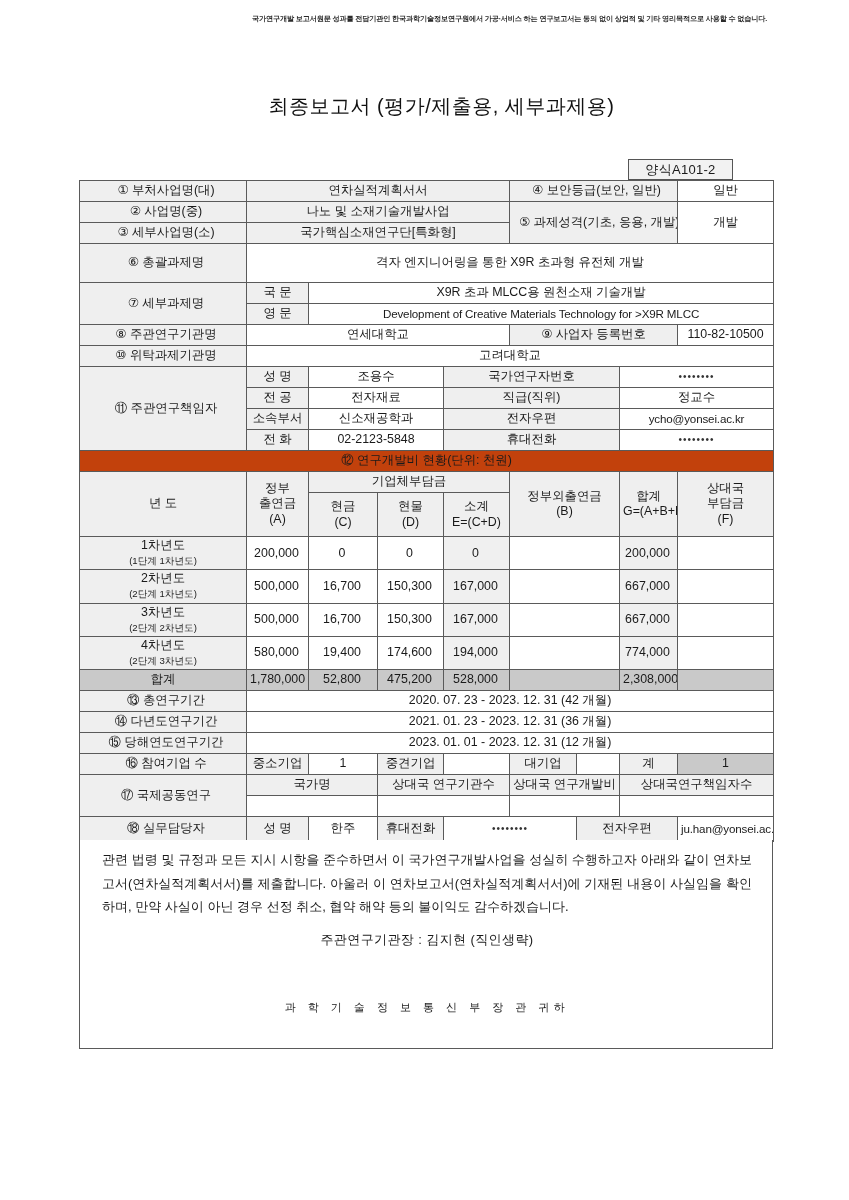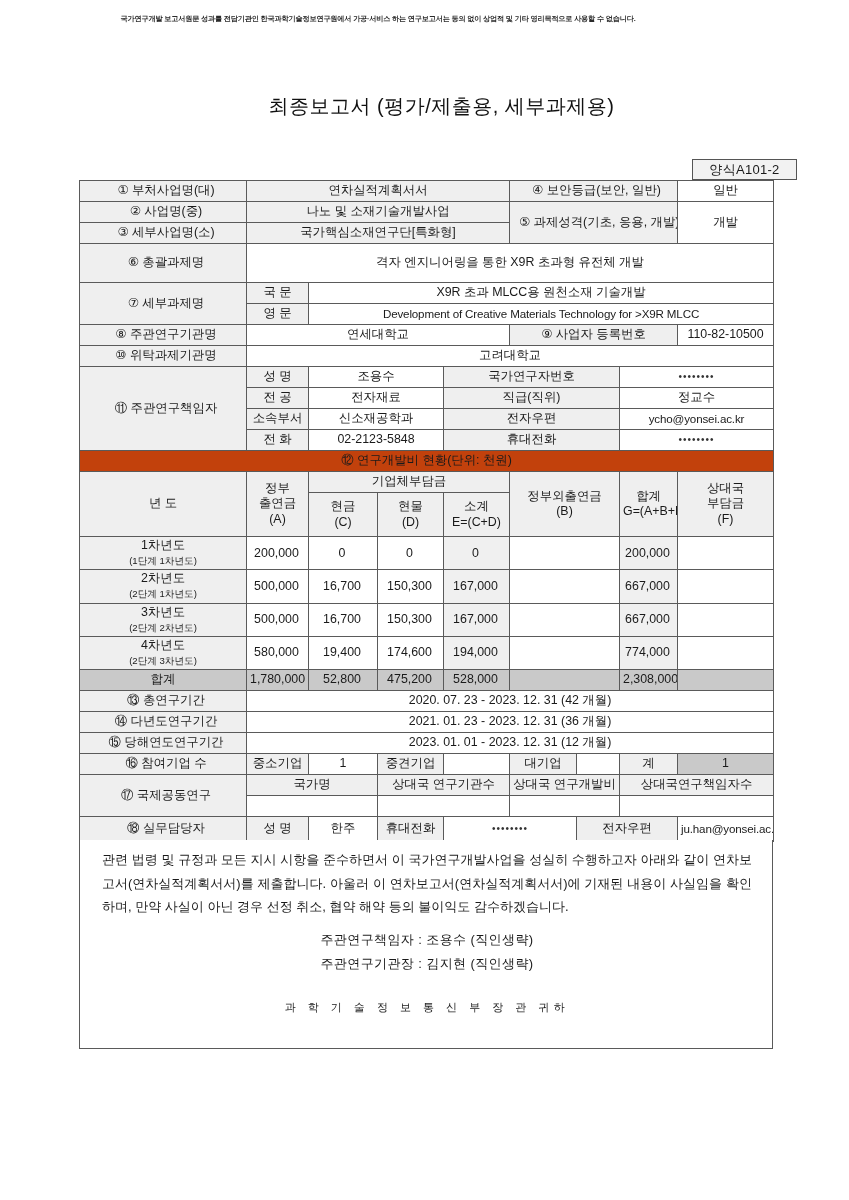--- a/index.html
+++ b/index.html
@@ -22,45 +22,46 @@
     height: 1200px;
     box-sizing: border-box;
   }
 
   
   .notice {
     position: absolute;
     top: 14px;
     left: 0;
     width: 756px;
-    text-align: center;
+    text-align: right;
     font-size: 7.2px;
     font-weight: bold;
     letter-spacing: -0.2px;
     color: #2a2a2a;
     white-space: nowrap;
+    padding-left: 11px;
   }
 
   
   .doc-title {
     position: absolute;
     top: 93px;
     left: 17px;
     width: 849px;
     text-align: center;
     font-size: 20px;
     letter-spacing: 0.5px;
     color: #111;
   }
 
   
   .formcode-wrap {
     position: absolute;
     top: 159px;
-    left: 692px;
+    left: 628px;
     width: 105px;
     height: 21px;
     border: 1.2px solid #555;
     background: #f2f2f2;
     box-sizing: border-box;
     display: flex;
     align-items: center;
     justify-content: center;
     font-size: 13px;
     letter-spacing: 0.3px;
@@ -403,19 +404,18 @@
         <td class="lbl-c" colspan="2">전자우편</td>
         <td class="val eng">ju.han@yonsei.ac.kr</td>
       </tr>
 
     </tbody>
   </table>
 
   <div class="decl-box">
     <div class="decl-text">관련 법령 및 규정과 모든 지시 시항을 준수하면서 이 국가연구개발사업을 성실히 수행하고자 아래와 같이 연차보고서(연차실적계획서서)를 제출합니다. 아울러 이 연차보고서(연차실적계획서서)에 기재된 내용이 사실임을 확인하며, 만약 사실이 아닌 경우 선정 취소, 협약 해약 등의 불이익도 감수하겠습니다.</div>
     <div class="sign-block">
-      <div>주관연구책임자 : 조용수 (직인생략)</div>
       <div>주관연구기관장 : 김지현 (직인생략)</div>
     </div>
     <div class="addressee">과 학 기 술 정 보 통 신 부 장 관 귀하</div>
   </div>
 
 </div>
 
 </body></html>

